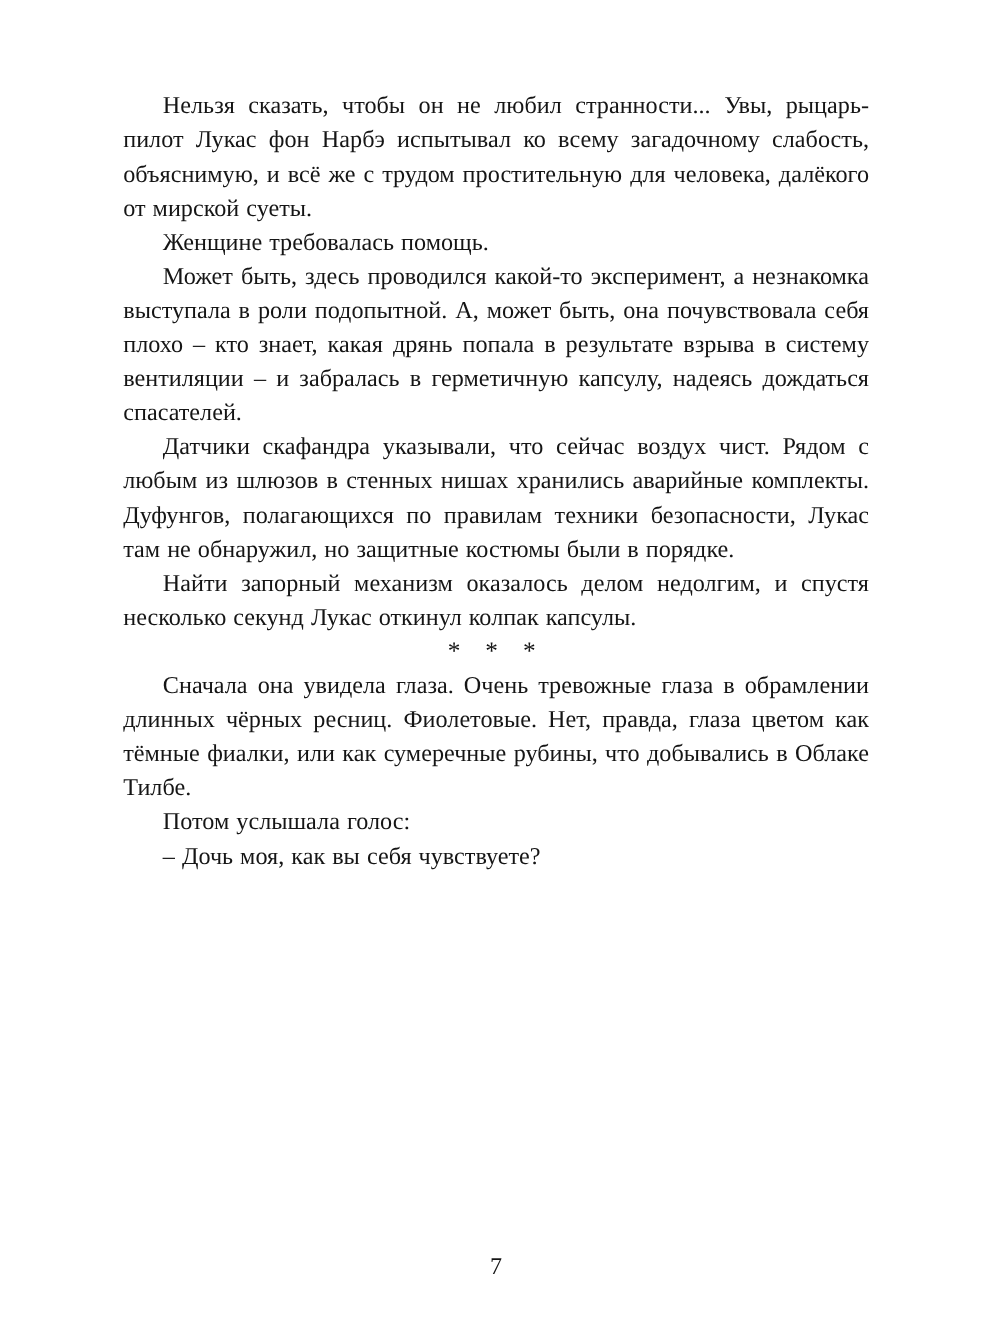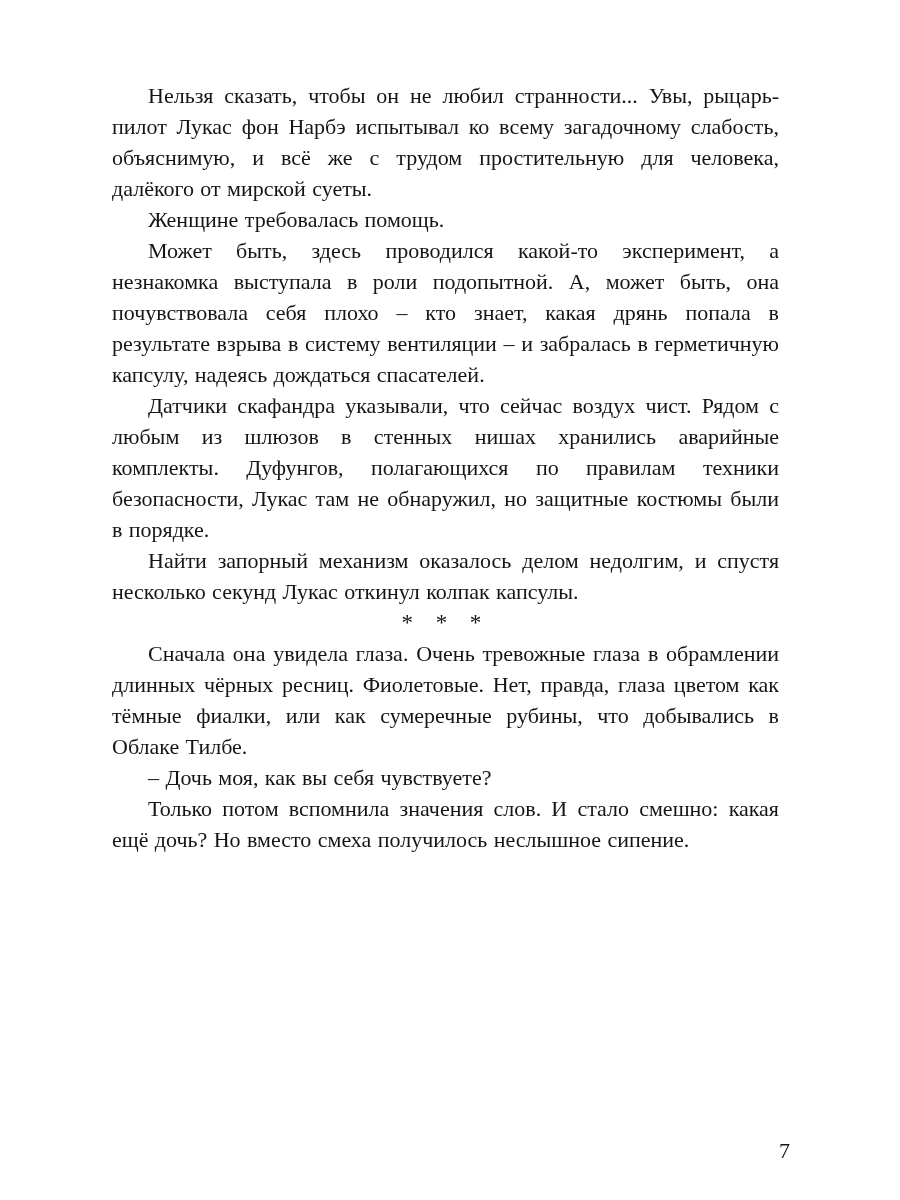--- a/index.html
+++ b/index.html
@@ -9,21 +9,21 @@
   }
   .book-page {
     position: relative;
     box-sizing: border-box;
     width: 900px;
     height: 1200px;
     margin: 0 auto;
     background: #ffffff;
     padding: 80px 110px 34px 112px;
     display: flex;
-    flex-direction: row;
+    flex-direction: column;
     font-family: "Liberation Serif", "DejaVu Serif", serif;
     font-size: 22px;
     line-height: 31px;
     color: #151515;
     overflow: hidden;
   }
   .text-block {
     text-align: justify;
     hyphens: auto;
     -webkit-hyphens: auto;
@@ -55,18 +55,18 @@
   <div class="text-block">
     <p>Нельзя сказать, чтобы он не любил странности... Увы, рыцарь-пилот Лукас фон Нарбэ испытывал ко всему загадочному слабость, объяснимую, и всё же с трудом простительную для человека, далёкого от мирской суеты.</p>
     <p>Женщине требовалась помощь.</p>
     <p>Может быть, здесь проводился какой-то эксперимент, а незнакомка выступала в роли подопытной. А, может быть, она почувствовала себя плохо – кто знает, какая дрянь попала в результате взрыва в систему вентиляции – и забралась в герметичную капсулу, надеясь дождаться спасателей.</p>
     <p>Датчики скафандра указывали, что сейчас воздух чист. Рядом с любым из шлюзов в стенных нишах хранились аварийные комплекты. Дуфунгов, полагающихся по правилам техники безопасности, Лукас там не обнаружил, но защитные костюмы были в порядке.</p>
     <p>Найти запорный механизм оказалось делом недолгим, и спустя несколько секунд Лукас откинул колпак капсулы.</p>
 
     <p class="section-divider">* * *</p>
 
     <p>Сначала она увидела глаза. Очень тревожные глаза в обрамлении длинных чёрных ресниц. Фиолетовые. Нет, правда, глаза цветом как тёмные фиалки, или как сумеречные рубины, что добывались в Облаке Тилбе.</p>
+    <p>Потом услышала голос:</p>
     <p>– Дочь моя, как вы себя чувствуете?</p>
-    <p>Только потом вспомнила значения слов. И стало смешно: какая ещё дочь? Но вместо смеха получилось неслышное сипение.</p>
   </div>
 
   <div class="page-number">7</div>
 </div>
 
 </body></html>

